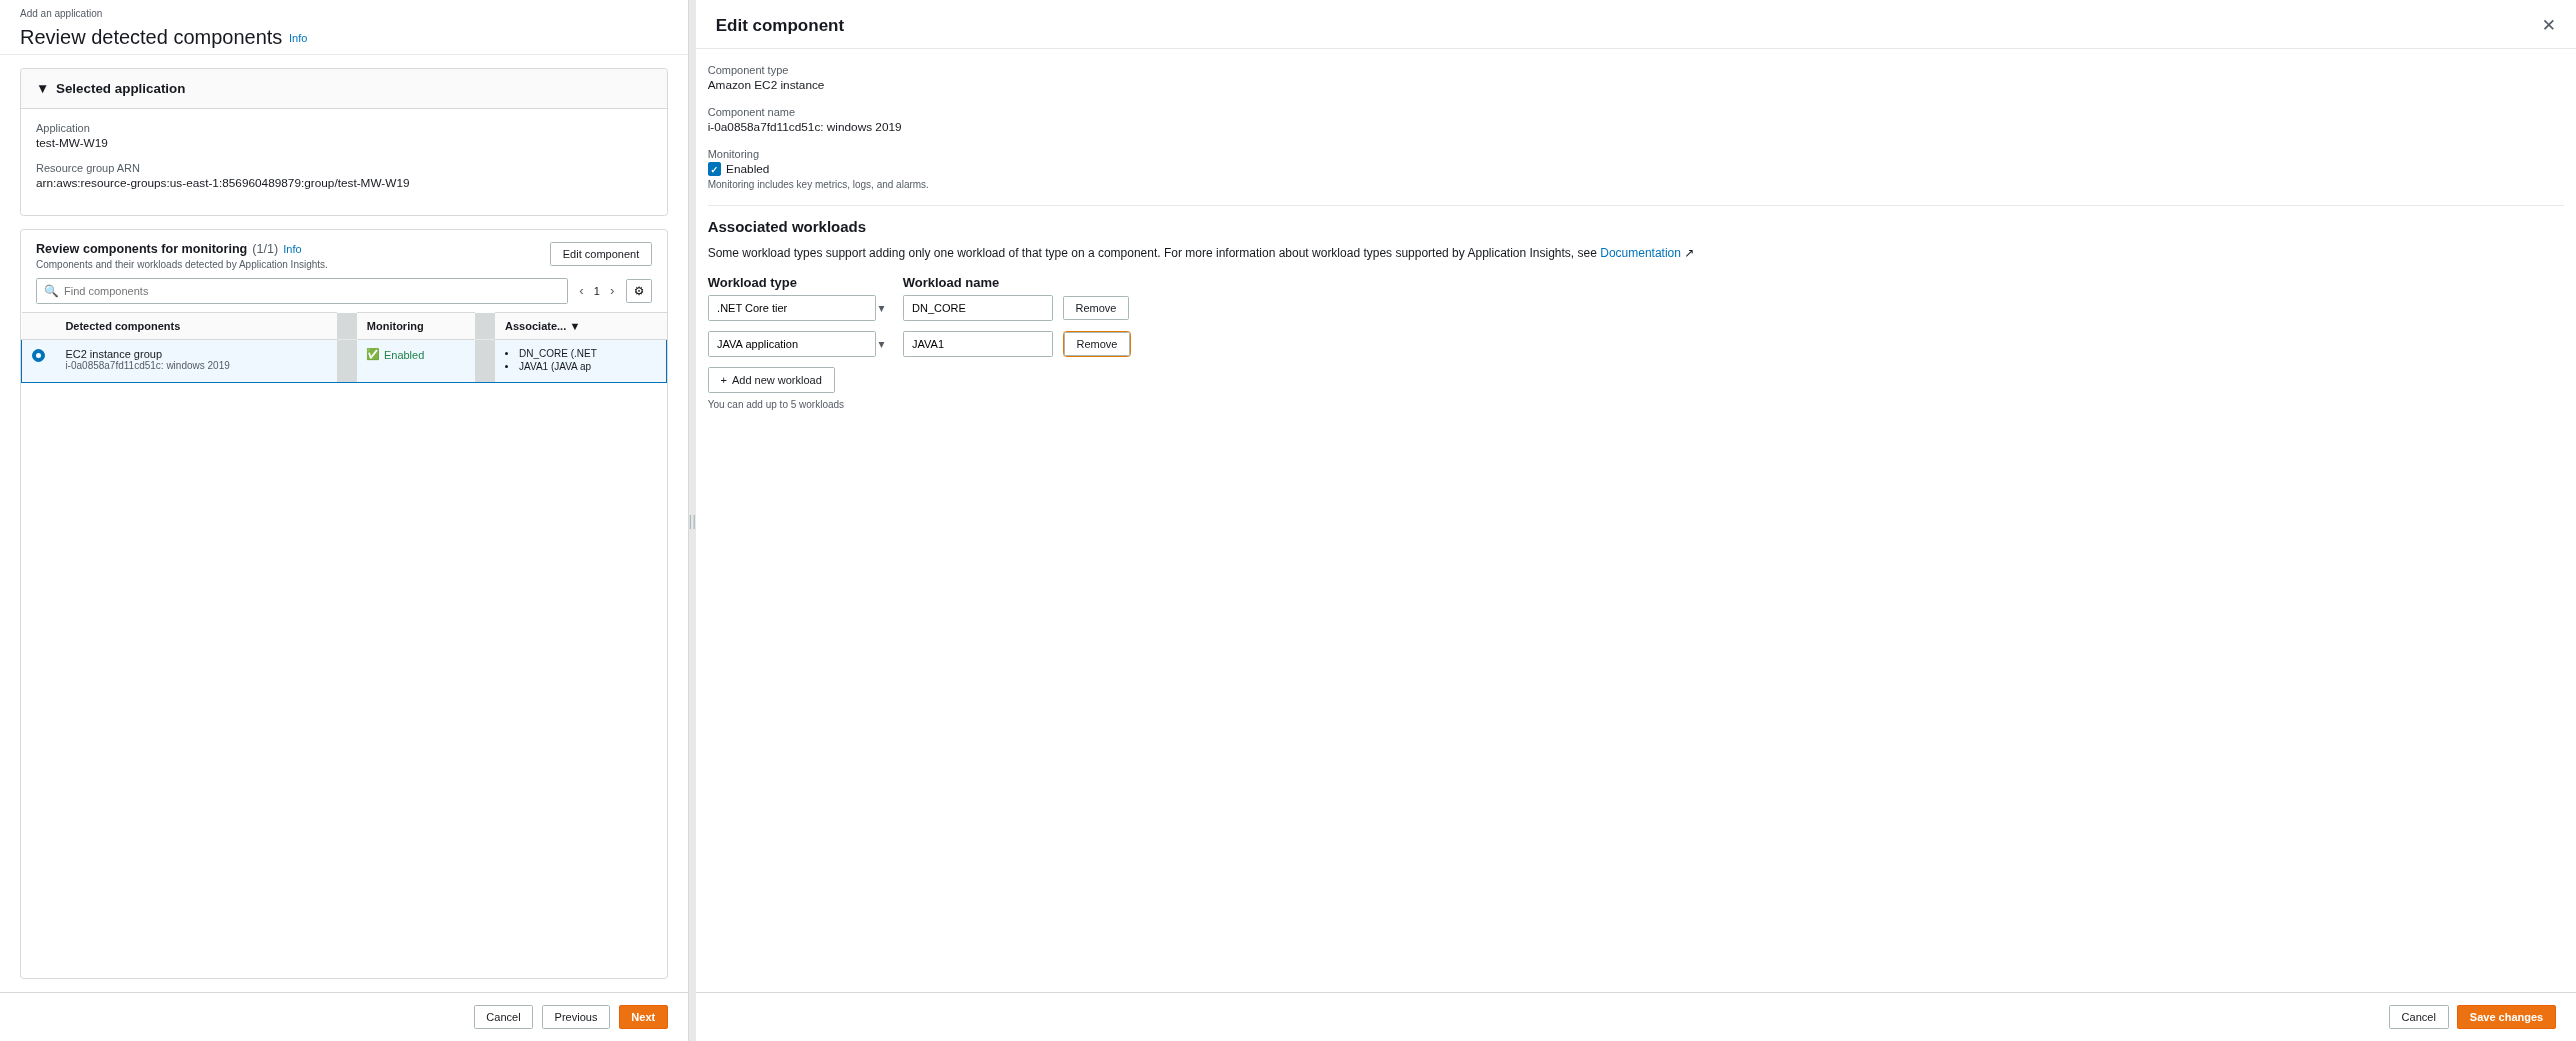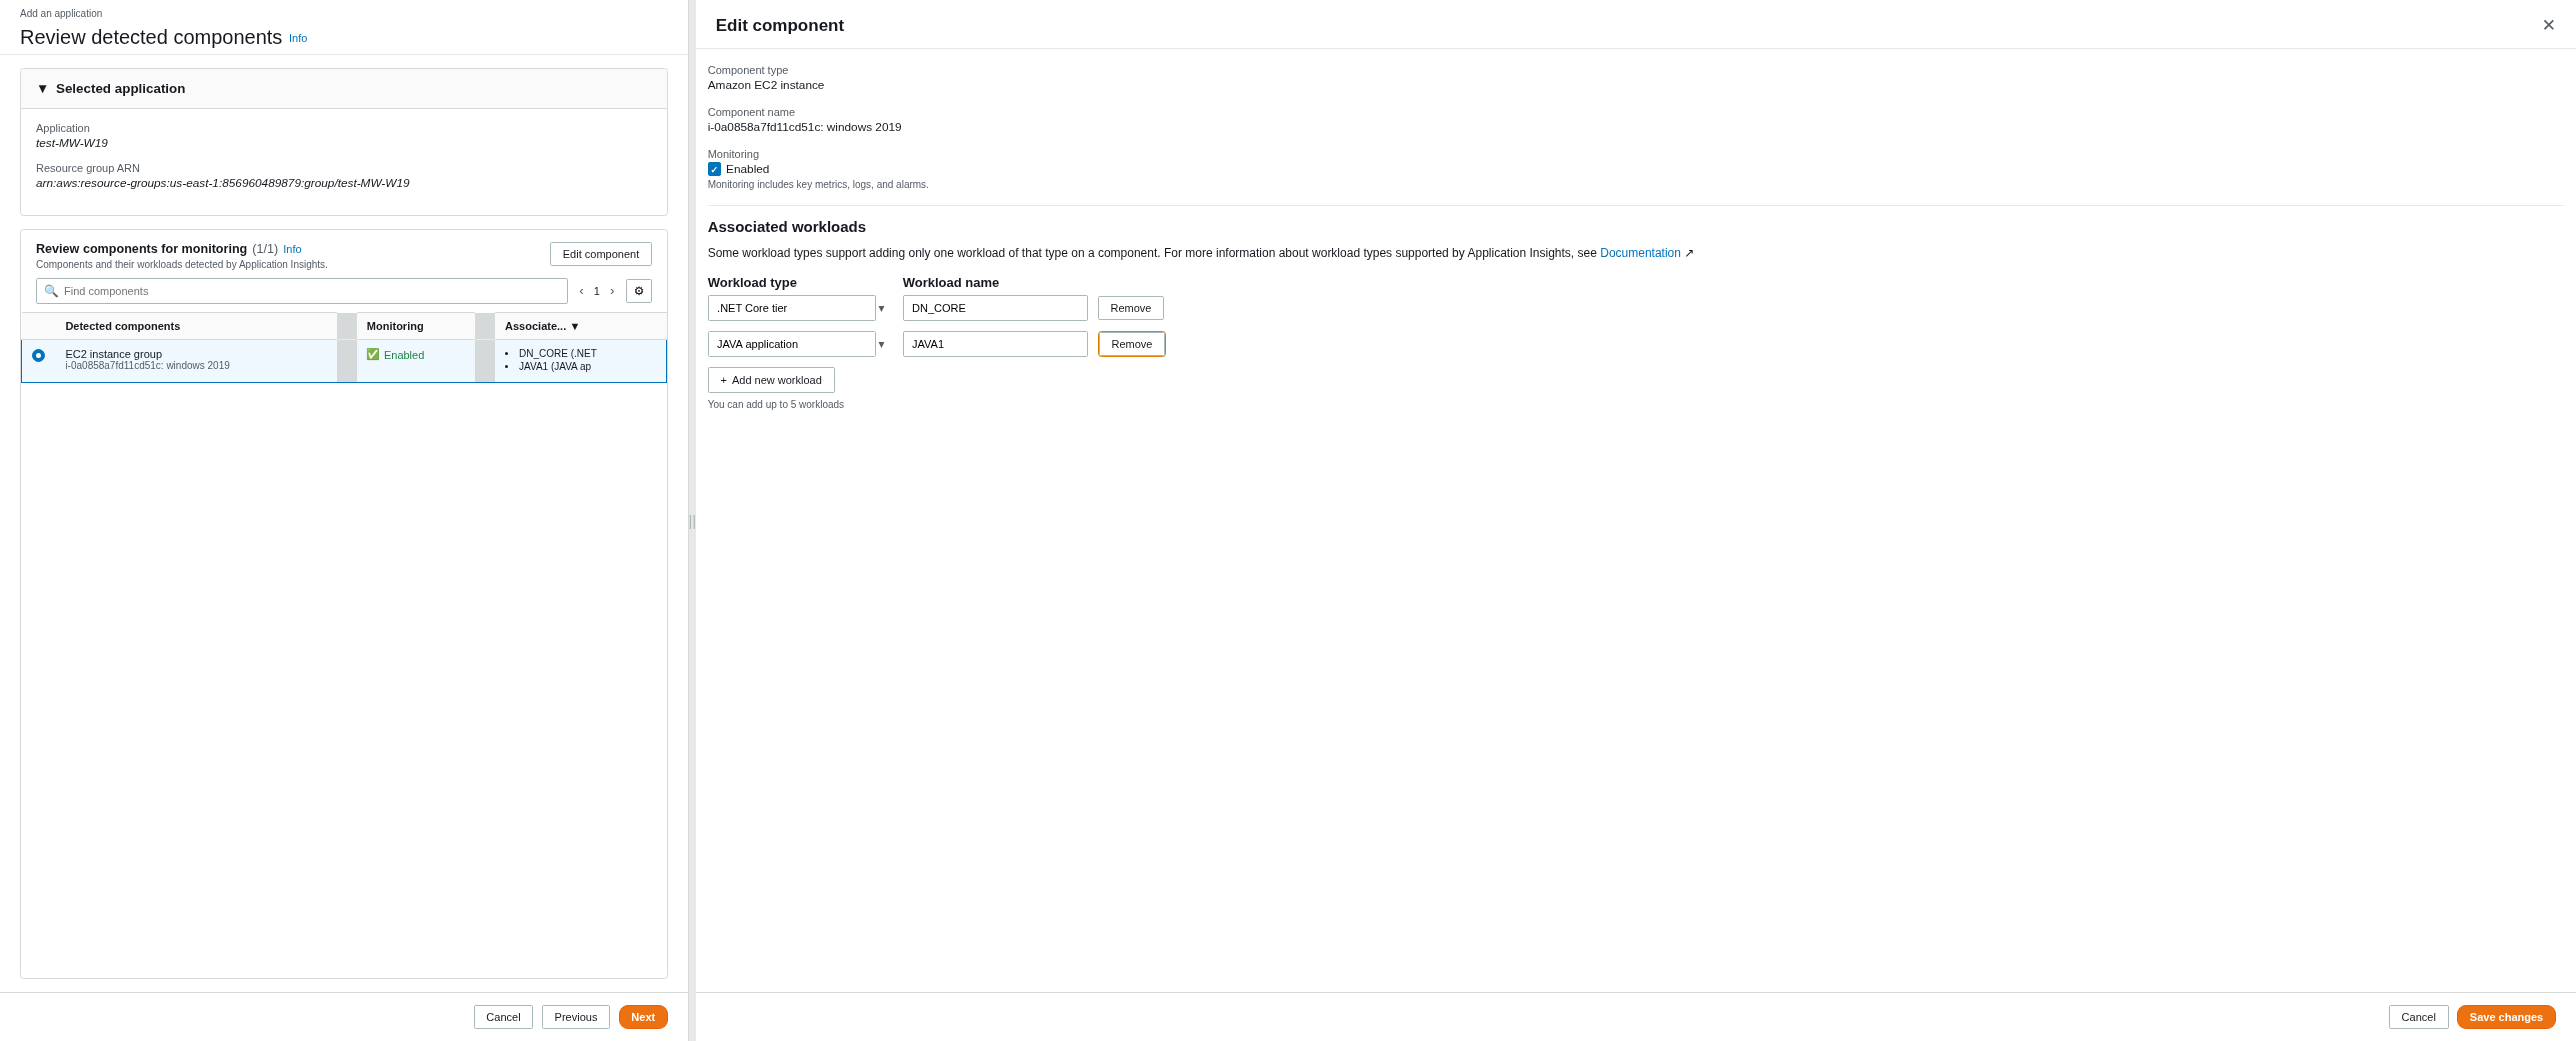--- a/index.html
+++ b/index.html
@@ -72,21 +72,20 @@
     }
     .field-label {
       font-size: 11px;
       color: #545b64;
       margin-bottom: 1.7px;
     }
     .field-value {
       font-size: 11.8px;
       color: #16191f;
       margin-bottom: 11.8px;
-      font-style: italic;
     }
     .field-value:last-child { margin-bottom: 12px; }
 
     
     .review-section {
       margin: 0 20px 13.4px 20px;
       border: 0.8px solid #d5d9d9;
       border-radius: 3.4px;
       background: #fff;
       flex: 1;
@@ -121,21 +120,20 @@
       padding: 5px 11.8px;
       font-size: 11px;
       cursor: pointer;
       color: #16191f;
     }
     .btn-primary {
       background: #ec7211;
       border-color: #eb5f07;
       color: #fff;
       font-weight: 600;
-      border-radius: 9px;
     }
 
     
     .search-bar-row {
       display: flex;
       align-items: center;
       gap: 6.7px;
       padding: 0 15px 8.4px 15px;
     }
     .search-wrapper {
@@ -395,21 +393,21 @@
     .select-wrapper::after {
       content: '▾';
       position: absolute;
       right: 8.4px;
       top: 50%;
       transform: translateY(-50%);
       color: #545b64;
       pointer-events: none;
     }
     .workload-name-input {
-      width: 185px;
+      width: 150px;
       padding: 5.9px 8.4px;
       border: 0.8px solid #aab7b8;
       border-radius: 1.7px;
       font-size: 11px;
     }
     .btn-remove {
       border: 0.8px solid #aab7b8;
       background: #fff;
       border-radius: 1.7px;
       padding: 5px 11.8px;

